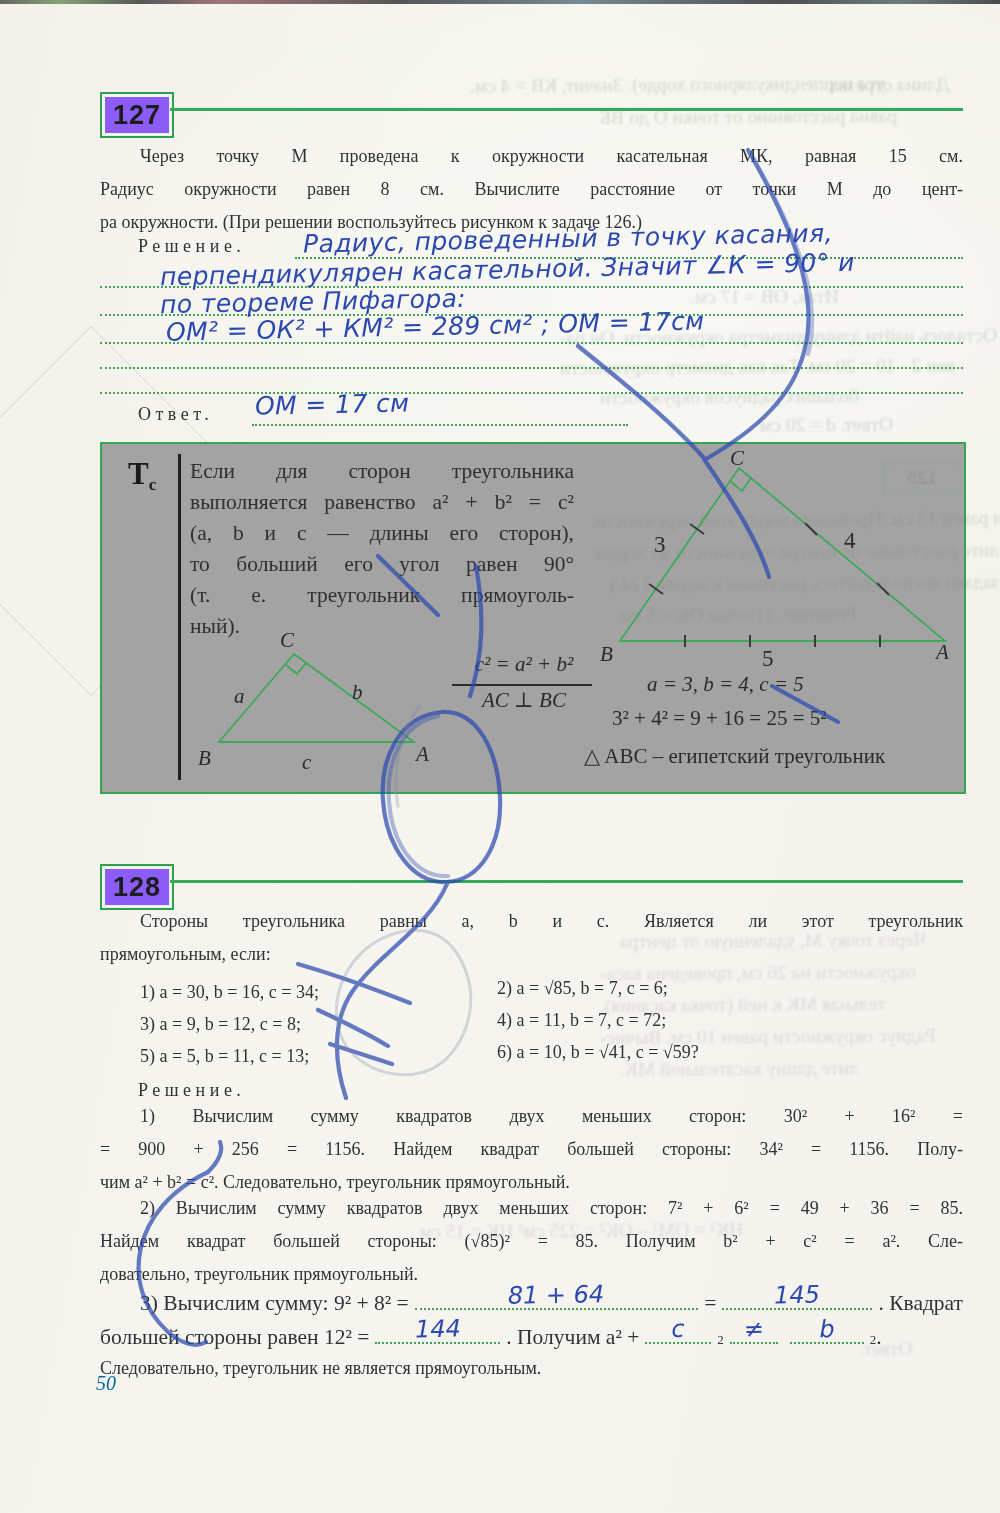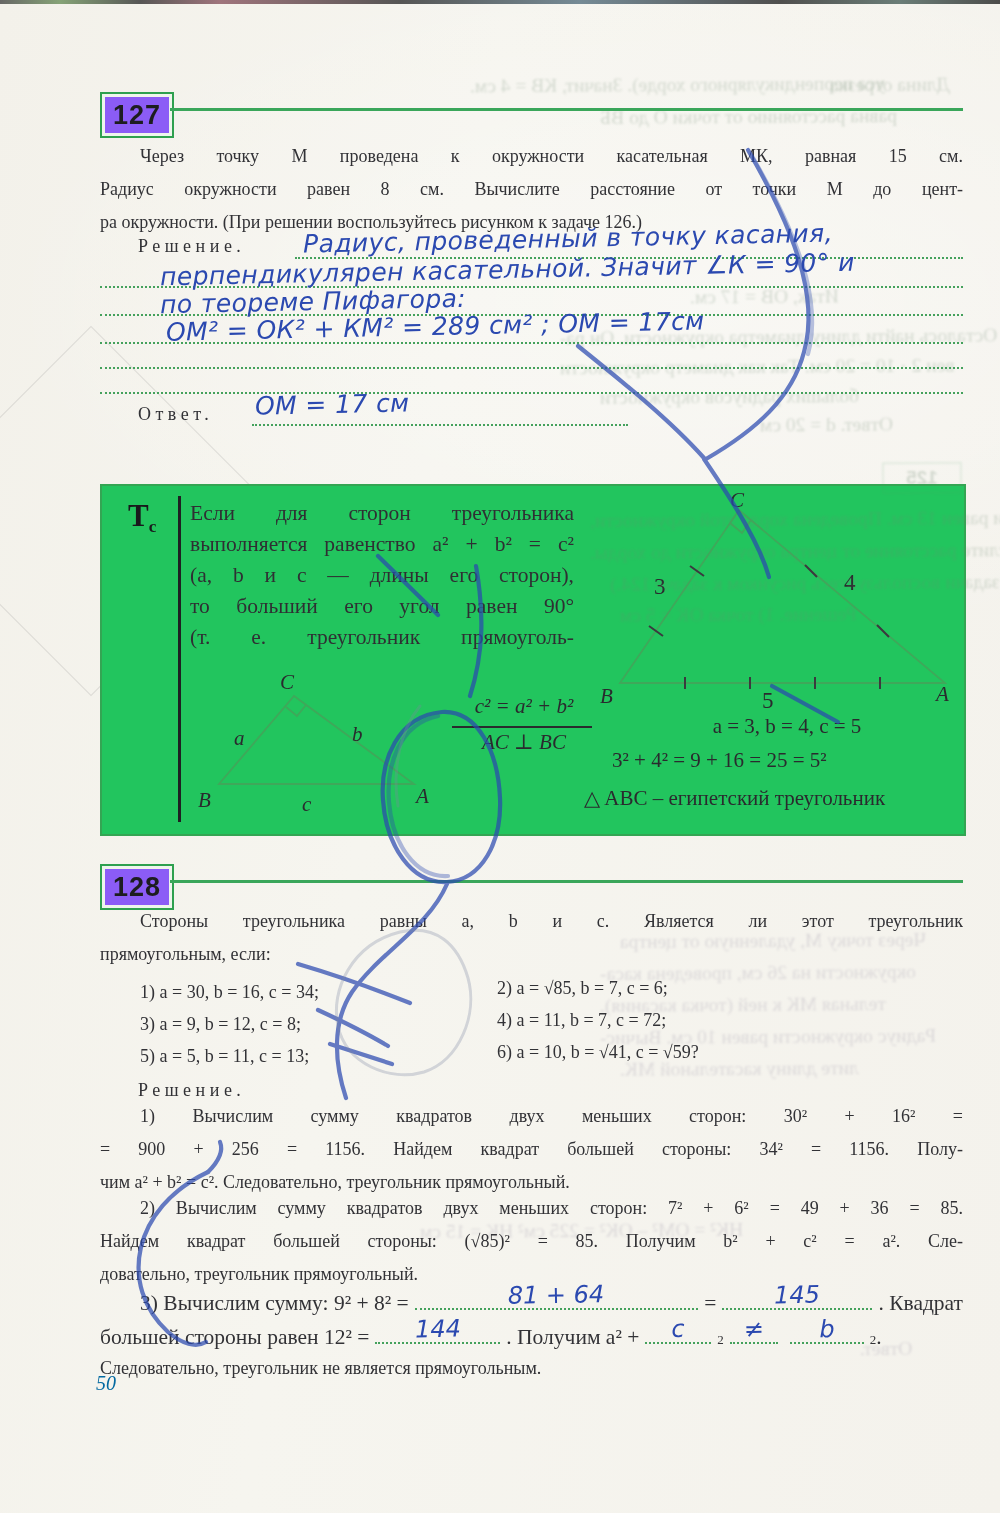--- a/index.html
+++ b/index.html
@@ -20,21 +20,21 @@
   .spaced{letter-spacing:4.5px}
   .dotrow{position:absolute;height:0;border-bottom:2.6px dotted #44a15c}
   .hw{position:absolute;font-family:"DejaVu Sans","Liberation Sans",sans-serif;font-style:italic;
       color:#2b49b0;font-size:25px;white-space:nowrap;transform:rotate(-1.2deg);letter-spacing:.4px}
   .ghost{position:absolute;transform:scaleX(-1) rotate(.4deg);filter:blur(1.15px);opacity:.26;
       color:#6e8870;font-size:19.5px;white-space:nowrap;pointer-events:none}
   .ghost.purple{color:#837b93;opacity:.22}
   .ghost-badge{position:absolute;width:76px;height:28px;border:2px solid rgba(80,160,105,.45);
       display:flex;align-items:center;justify-content:center;font-weight:bold;
       font-family:"Liberation Sans",sans-serif;font-size:19px}
-  .box{position:absolute;left:100px;top:484px;width:862px;height:348px;background:#22c55e;border:2.5px solid #34a553}
+  .box{position:absolute;left:100px;top:442px;width:862px;height:348px;background:#a3a3a3;border:2.5px solid #34a553}
   .vbar{position:absolute;left:76px;top:10px;width:2.5px;height:326px;background:#1f1f22}
   .tc-main{font-weight:bold;font-size:31px;color:#19191c}
   .tc-sub{font-weight:bold;font-size:17px;color:#19191c;vertical-align:-6px}
   .tline{position:absolute;left:88px;width:384px;font-size:21.5px;line-height:31px;color:#2f2f33}
   .tri-label{position:absolute;font-style:italic;font-size:21px;color:#2a2a2e}
   .num-label{position:absolute;font-size:23px;color:#2a2a2e}
   .eq{position:absolute;font-size:21px;color:#2a2a2e}
   .frac-line{position:absolute;height:1.8px;background:#2a2a2e}
   .solrow{position:absolute;display:flex;align-items:baseline;font-size:21.5px;line-height:33px;color:#323236}
   .blank{display:inline-block;position:relative;border-bottom:2.6px dotted #44a15c;height:1.1em;margin:0 6px}
@@ -96,20 +96,21 @@
   <div style="position:absolute;left:26px;top:12px">
     <span class="tc-main">Т</span><span class="tc-sub">с</span>
   </div>
   <div class="vbar"></div>
 
   <div class="tline jline" style="top:12px">Если для сторон треугольника</div>
   <div class="tline jline" style="top:43px">выполняется равенство a² + b² = c²</div>
   <div class="tline jline" style="top:74px">(a, b и c — длины его сторон),</div>
   <div class="tline jline" style="top:105px">то больший его угол равен 90°</div>
   <div class="tline jline" style="top:136px">(т. е. треугольник прямоуголь-</div>
+  <div class="tline" style="top:167px">ный).</div>
 
   <svg style="left:95px;top:185px" width="230" height="135">
     <polygon points="22,113 97,25 217,113" class="green-stroke"></polygon>
     <path d="M 89,36 L 100,45 L 109,34" class="green-stroke"></path>
   </svg>
   <span class="tri-label" style="left:178px;top:184px">C</span>
   <span class="tri-label" style="left:132px;top:240px">a</span>
   <span class="tri-label" style="left:250px;top:236px">b</span>
   <span class="tri-label" style="left:96px;top:302px">B</span>
   <span class="tri-label" style="left:200px;top:306px">c</span>
@@ -126,21 +127,21 @@
     <path d="M 208,77 L 220,89 M 280,137 L 292,149" class="dark-stroke"></path>
     <path d="M 88,189 L 88,201 M 153,189 L 153,201 M 218,189 L 218,201 M 283,189 L 283,201" class="dark-stroke"></path>
   </svg>
   <span class="tri-label" style="left:628px;top:2px">C</span>
   <span class="num-label" style="left:552px;top:88px">3</span>
   <span class="num-label" style="left:742px;top:84px">4</span>
   <span class="tri-label" style="left:498px;top:198px">B</span>
   <span class="num-label" style="left:660px;top:202px">5</span>
   <span class="tri-label" style="left:834px;top:196px">A</span>
 
-  <div class="eq" style="left:545px;top:228px;width:280px;text-align:center;">a = 3, b = 4, c = 5</div>
+  <div class="eq" style="left:545px;top:228px;width:280px;font-style:italic">a = 3, b = 4, c = 5</div>
   <div class="eq" style="left:510px;top:262px;width:350px;text-align:left">3² + 4² = 9 + 16 = 25 = 5²</div>
   <div class="eq" style="left:482px;top:300px;width:380px">△ ABC – египетский треугольник</div>
 </div>
 
 <div class="badge" style="left:100px;top:864px">128</div>
 <div class="hline" style="left:170px;top:880px;width:793px"></div>
 
 <div class="print jline" style="left:140px;top:905px;width:823px">Стороны треугольника равны a, b и c. Является ли этот треугольник</div>
 <div class="print" style="left:100px;top:938px;width:500px">прямоугольным, если:</div>
 

